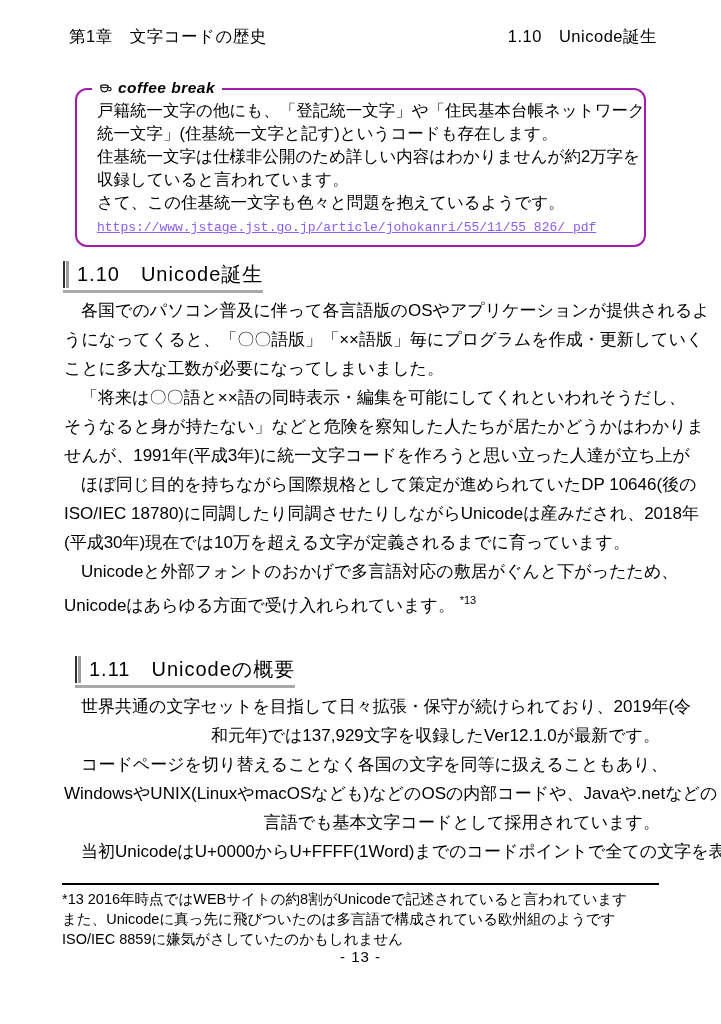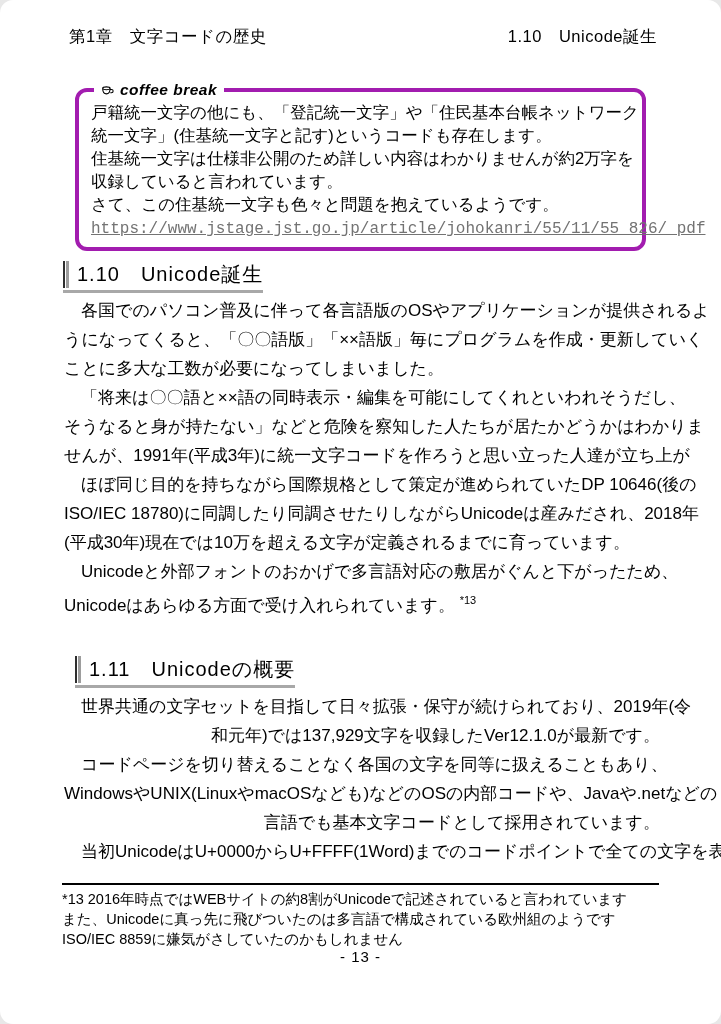--- a/index.html
+++ b/index.html
@@ -4,47 +4,46 @@
 <style>
   html,body{margin:0;padding:0;background:#e8e8e8;}
   .page{
     position:relative;
     width:721px;height:1024px;
     margin:0 auto;
     background:#ffffff;
     color:#000;
     font-family:"Liberation Sans","DejaVu Sans",sans-serif;
     overflow:hidden;
-    border-radius:13px;
   }
   
   .runhead{
     position:absolute;top:26px;left:69px;right:64px;
     display:flex;justify-content:space-between;
     font-size:16.5px;letter-spacing:0.5px;
   }
   
   .coffee{
     position:absolute;top:88px;left:75px;width:571px;
     box-sizing:border-box;
-    border:4px solid #a21caf;border-radius:12px;
-    padding:9px 8px 6px 12px;
+    border:2px solid #a21caf;border-radius:12px;
+    padding:9px 8px 6px 20px;
   }
   .coffee-title{
     position:absolute;top:-11px;left:15px;
     background:#ffffff;padding:0 7px;
     font-weight:bold;font-style:italic;
     font-size:15.5px;letter-spacing:0.5px;
     display:flex;align-items:center;gap:6px;
   }
   .coffee-title svg{display:block;}
   .coffee-line{font-size:16.5px;line-height:23px;white-space:nowrap;}
   .coffee-link{
-    color:#737373;text-decoration:underline;
-    font-size:16px;line-height:23px;
+    color:#8b5cf6;text-decoration:underline;
+    font-size:13px;line-height:23px;
     font-family:"Liberation Mono","DejaVu Sans Mono",monospace;
     letter-spacing:0px;
     display:inline-block;
     cursor:pointer;
   }
   
   .sec-heading{
     display:inline-flex;align-items:stretch;
     border-bottom:3px solid #a8a8a8;
     padding-bottom:2px;

